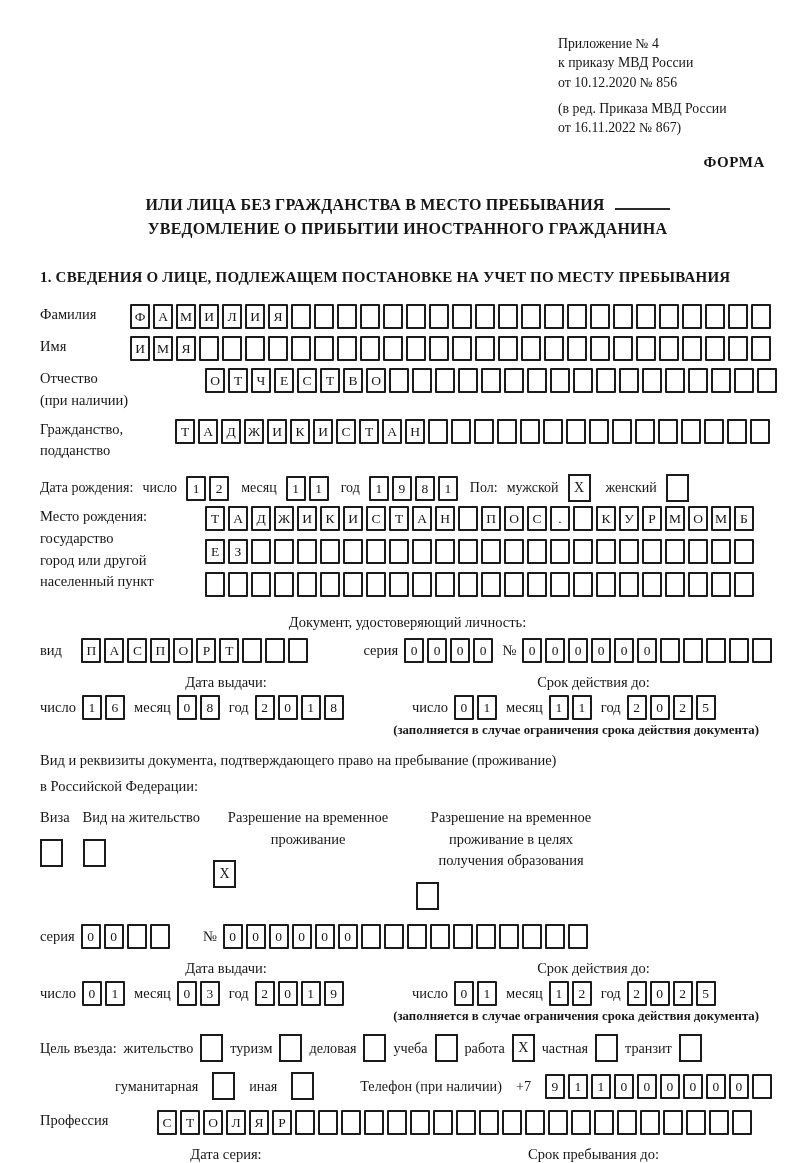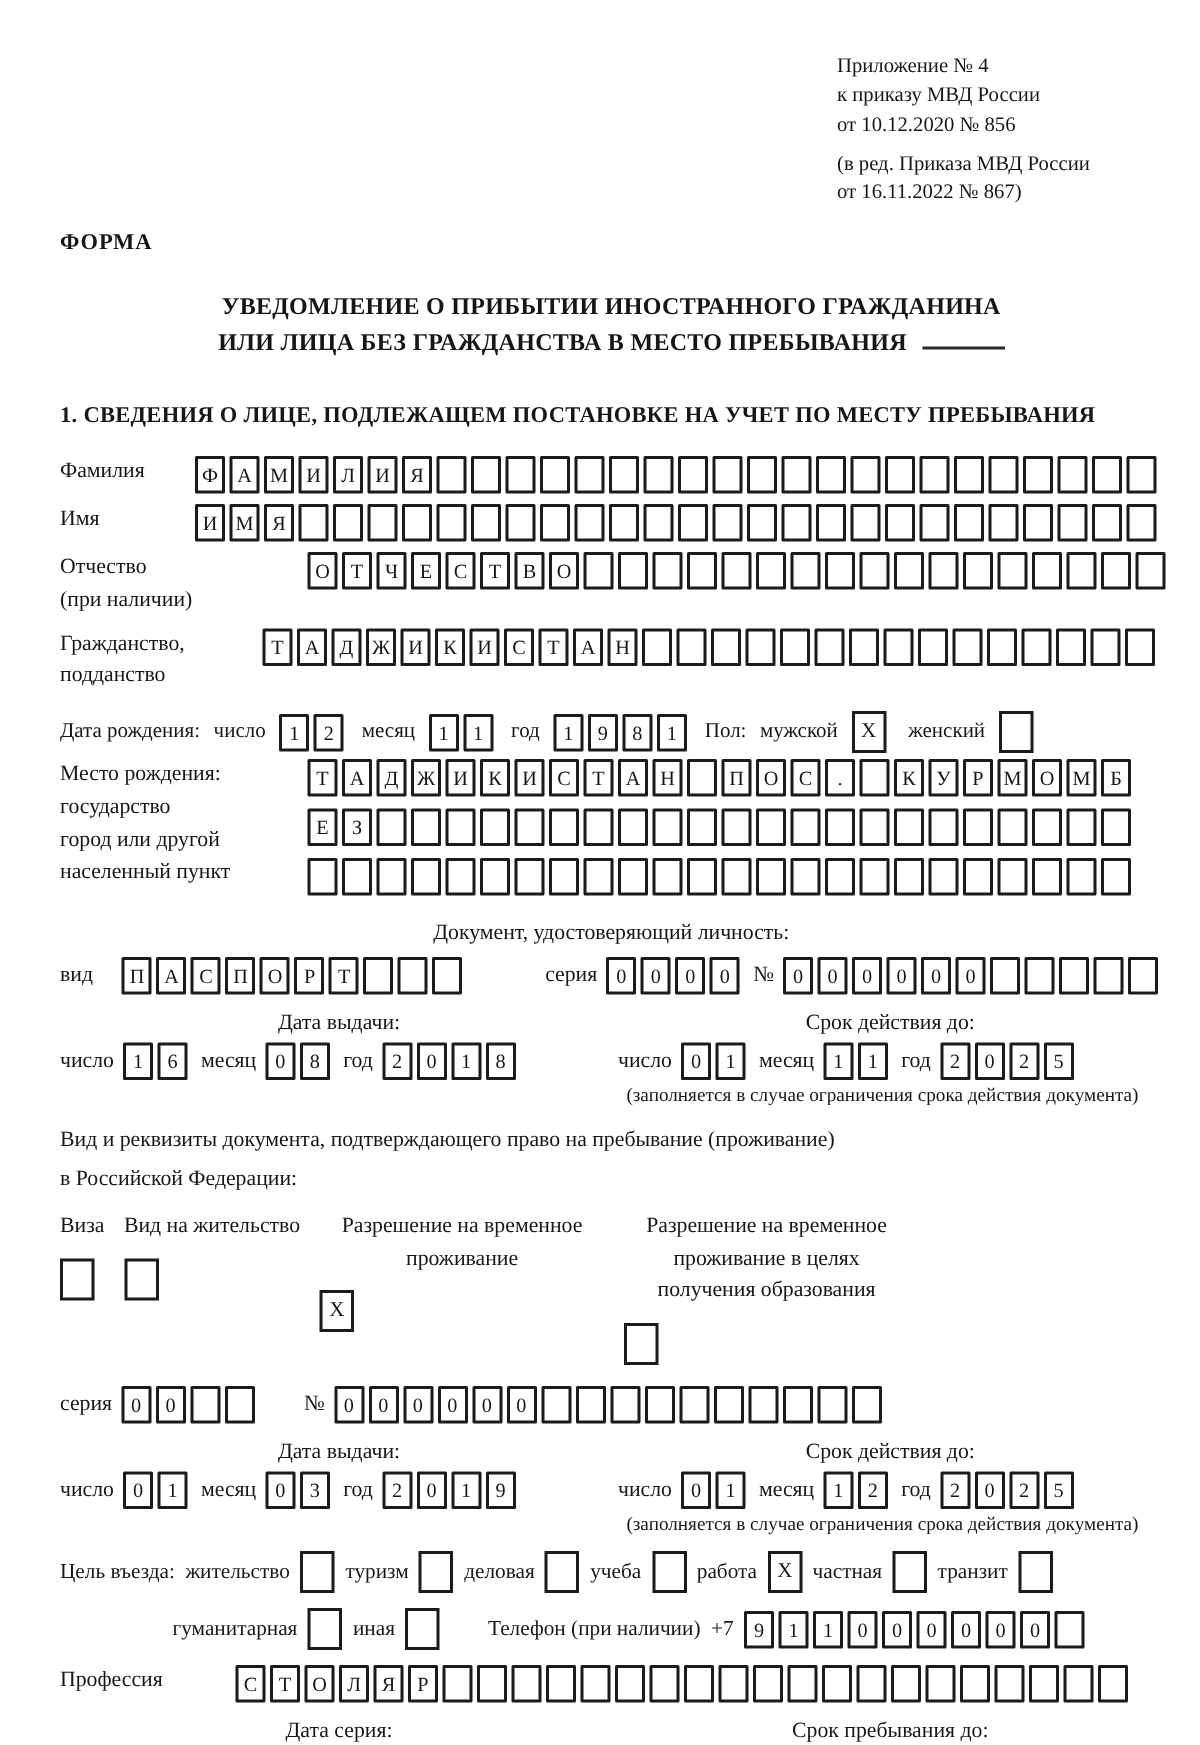--- a/index.html
+++ b/index.html
@@ -3,70 +3,70 @@
 <meta charset="utf-8">
 <style>
   html,body{margin:0;padding:0;background:#ffffff;}
   .page{
     width:800px;min-height:1163px;box-sizing:border-box;
     padding:34px 25px 20px 40px;background:#fff;color:#161616;
     font-family:"Liberation Serif","DejaVu Serif",serif;font-size:14.5px;
   }
   .hdr{margin-left:518px;font-size:13.8px;line-height:1.4;}
   .hdr .rev{margin-top:7px;}
-  .forma{font-weight:bold;margin-top:16px;padding-right:10px;font-size:15px;letter-spacing:.6px;}
+  .forma{text-align:right;font-weight:bold;margin-top:16px;padding-right:10px;font-size:15px;letter-spacing:.6px;}
   .title{text-align:center;font-weight:bold;font-size:16px;margin-top:22px;line-height:1.55;letter-spacing:.2px;}
   .blank-line{display:inline-block;width:55px;height:13px;border-bottom:2px solid #2a2a2a;margin-left:10px;}
   .sec1{font-weight:bold;font-size:15px;margin-top:27px;letter-spacing:.2px;}
   .frow{display:flex;align-items:flex-start;margin-top:7px;}
   .lbl{flex:none;line-height:1.5;}
   .w90{width:90px}.w135{width:135px}.w165{width:165px}.w117{width:117px}.w87{width:87px}
   .boxes{display:flex;flex-wrap:nowrap;}
   .cell{flex:none;width:16px;height:21px;border:2px solid #1b1b1b;margin-right:3px;text-align:center;
         line-height:21px;font-size:13.5px;border-radius:1px;background:#fff;}
   .chk{flex:none;display:inline-block;width:19px;height:24px;border:2px solid #1b1b1b;text-align:center;
        line-height:24px;font-size:14px;background:#fff;}
   .inl{display:flex;align-items:center;gap:6px;}
   .tight{font-size:14px;gap:9px;}
   .colrows .boxes{margin-bottom:8px;}
   .docheading{text-align:center;font-weight:normal;margin-top:9px;font-size:14.5px;}
   .drow{display:flex;margin-top:9px;}
   .dleft{width:372px;flex:none;}
   .dright{flex:1;}
   .dhead{text-align:center;margin-top:2px;}
   .dfields{display:flex;align-items:center;gap:6px;margin-top:4px;}
-  .note{font-size:12.8px;text-align:right;margin-top:3px;padding-right:16px;}
+  .note{font-size:12.8px;text-align:right;margin-top:3px;padding-right:16px;font-weight:bold;}
   .intro{margin-top:10px;line-height:1.75;}
   .opts{display:flex;gap:13px;margin-top:8px;align-items:flex-start;}
   .opt{display:flex;gap:10px;align-items:flex-start;flex-direction:column;}
   .opt .ol{line-height:1.5;}
   .ow190{width:190px;text-align:center;}
   .prow{display:flex;align-items:center;gap:7px;margin-top:10px;font-size:14.2px;}
-  .indent75{margin-left:75px;}
+  .indent75{margin-left:75px;justify-content:space-between;}
   .sp40{width:40px;flex:none;}
   .sp18{width:18px;flex:none;}
   .pfx{font-weight:normal;}
 </style>
 </head>
 <body>
 
 <div class="page">
 
   <div class="hdr">
     <div>Приложение № 4</div>
     <div>к приказу МВД России</div>
     <div>от 10.12.2020 № 856</div>
     <div class="rev">(в ред. Приказа МВД России</div>
     <div>от 16.11.2022 № 867)</div>
   </div>
   <div class="forma">ФОРМА</div>
 
   <div class="title">
+    <div><span>ИЛИ ЛИЦА БЕЗ ГРАЖДАНСТВА В МЕСТО ПРЕБЫВАНИЯ</span><span class="blank-line"></span></div>
     <div>УВЕДОМЛЕНИЕ О ПРИБЫТИИ ИНОСТРАННОГО ГРАЖДАНИНА</div>
-    <div><span>ИЛИ ЛИЦА БЕЗ ГРАЖДАНСТВА В МЕСТО ПРЕБЫВАНИЯ</span><span class="blank-line"></span></div>
   </div>
 
   <div class="sec1">1. СВЕДЕНИЯ О ЛИЦЕ, ПОДЛЕЖАЩЕМ ПОСТАНОВКЕ НА УЧЕТ ПО МЕСТУ ПРЕБЫВАНИЯ</div>
 
   <div class="frow" style="margin-top:18px;">
     <div class="lbl w90">Фамилия</div>
     <div class="boxes">
         <span class="cell">Ф</span>
         <span class="cell">А</span>
         <span class="cell">М</span>

